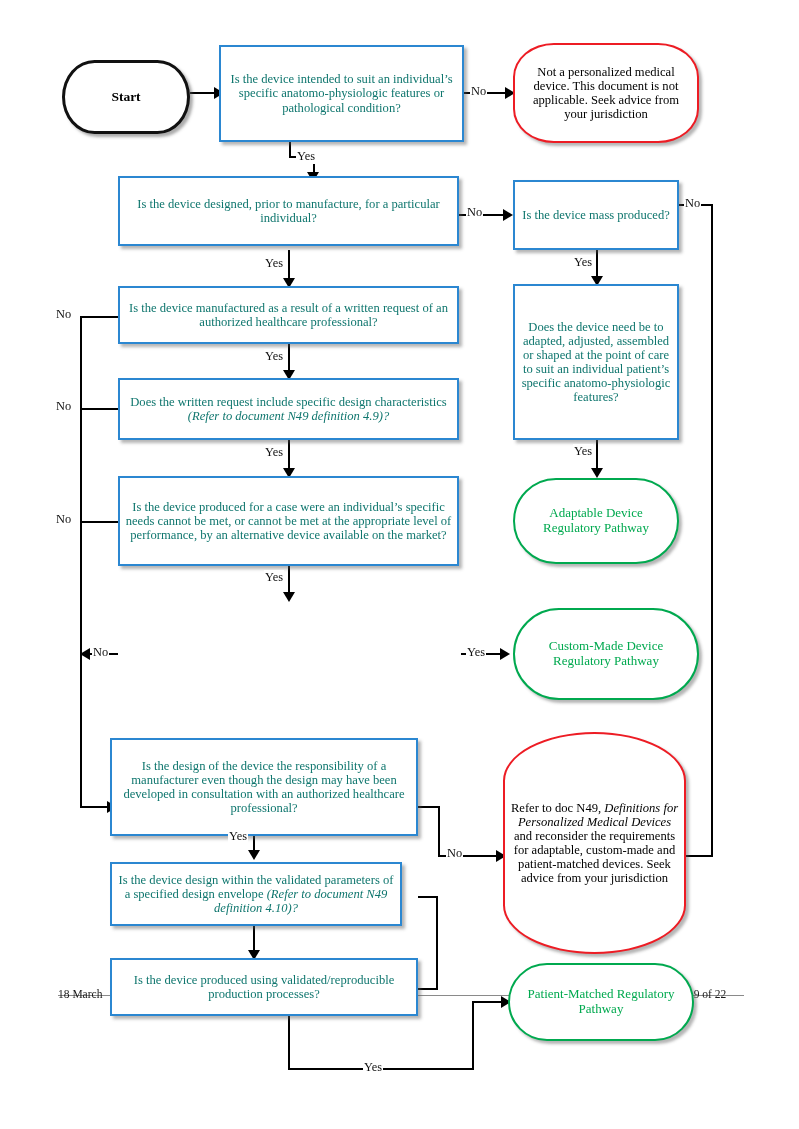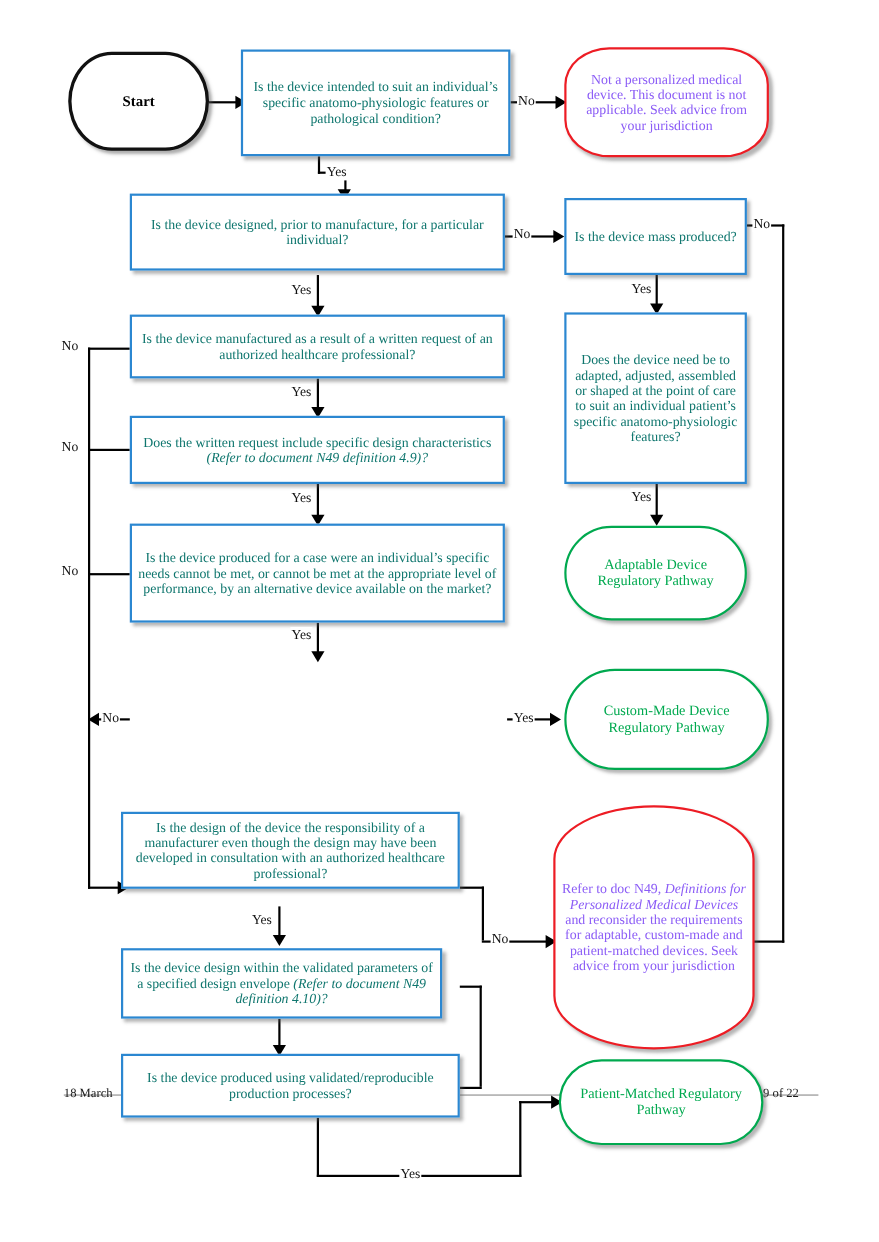--- a/index.html
+++ b/index.html
@@ -16,21 +16,21 @@
   .node{position:absolute;box-sizing:border-box;display:flex;align-items:center;
         justify-content:center;text-align:center;background:#ffffff;z-index:5;}
   .node .txt{display:block;line-height:1.12;padding:1px 5px;}
 
   .qbox{border:2.2px solid #2b87d1;box-shadow:3px 3px 3px rgba(90,90,90,.45);
         font-size:12.6px;color:#0f766e;}
 
   .term{border-radius:46% / 50%;box-shadow:3px 3px 3px rgba(90,90,90,.45);}
   .start-node{border:3px solid #111;border-radius:44px / 50px;font-weight:bold;
         font-size:13.5px;box-shadow:3px 3px 3px rgba(90,90,90,.5);}
-  .red{border:2.6px solid #ed1c24;font-size:12.6px;color:#8b5cf6;}
+  .red{border:2.6px solid #ed1c24;font-size:12.6px;color:#000000;}
   .green{border:2.6px solid #00a94f;font-weight:normal;font-size:13px;color:#00a94f;}
 
   .stadium{border-radius:999px;}
   .ellipseish{border-radius:50% / 22%;}
 
   
   .ln{position:absolute;background:#000;z-index:3;}
   .vl{width:2.4px;}
   .hl{height:2.4px;}
   .arrow{position:absolute;width:0;height:0;z-index:4;}
@@ -139,21 +139,21 @@
   <div class="lbl" style="left:264px;top:445px;">Yes</div>
   <div class="lbl" style="left:55px;top:512px;">No</div>
   <div class="lbl" style="left:264px;top:570px;">Yes</div>
   <div class="lbl" style="left:573px;top:444px;">Yes</div>
   <div class="lbl" style="left:92px;top:645px;">No</div>
   <div class="lbl" style="left:466px;top:645px;">Yes</div>
   <div class="lbl" style="left:446px;top:846px;">No</div>
   <div class="lbl" style="left:228px;top:829px;">Yes</div>
   <div class="lbl" style="left:363px;top:1060px;">Yes</div>
 
-  <div class="node start-node" style="left:62px;top:47px;width:128px;height:90px;">
+  <div class="node start-node" style="left:62px;top:60px;width:128px;height:74px;">
     <span class="txt">Start</span>
   </div>
 
   <div class="node qbox" style="left:219px;top:45px;width:245px;height:97px;">
     <span class="txt">Is the device intended to suit an individual’s specific anatomo-physiologic features or pathological condition?</span>
   </div>
 
   <div class="node term red" style="left:513px;top:43px;width:186px;height:100px;border-radius:22% / 34%;">
     <span class="txt">Not a personalized medical device. This document is not applicable.  Seek advice from your jurisdiction</span>
   </div>
@@ -184,21 +184,21 @@
 
   <div class="node qbox" style="left:118px;top:476px;width:341px;height:90px;">
     <span class="txt">Is the device produced for a case were an individual’s specific needs cannot be met, or cannot be met at the appropriate level of performance, by an alternative device available on the market?</span>
   </div>
 
 
   <div class="node term green stadium" style="left:513px;top:608px;width:186px;height:92px;">
     <span class="txt">Custom-Made Device Regulatory Pathway</span>
   </div>
 
-  <div class="node qbox" style="left:110px;top:738px;width:308px;height:70px;">
+  <div class="node qbox" style="left:110px;top:738px;width:308px;height:98px;">
     <span class="txt">Is the design of the device the responsibility of a manufacturer even though the design may have been developed in consultation with an authorized healthcare professional?</span>
   </div>
 
   <div class="node term red ellipseish" style="left:503px;top:732px;width:183px;height:222px;">
     <span class="txt"><span>Refer to doc N49, </span><i>Definitions for Personalized Medical Devices</i><span> and reconsider the requirements for adaptable, custom-made and patient-matched devices. Seek advice from your jurisdiction</span></span>
   </div>
 
   <div class="node qbox" style="left:110px;top:862px;width:292px;height:64px;">
     <span class="txt"><span>Is the device design within the validated parameters of a specified design envelope </span><i>(Refer to document N49 definition 4.10)?</i></span>
   </div>

